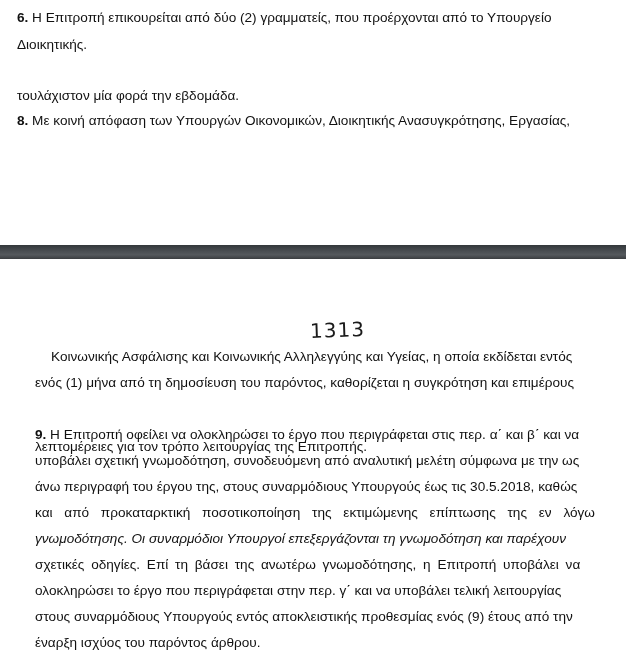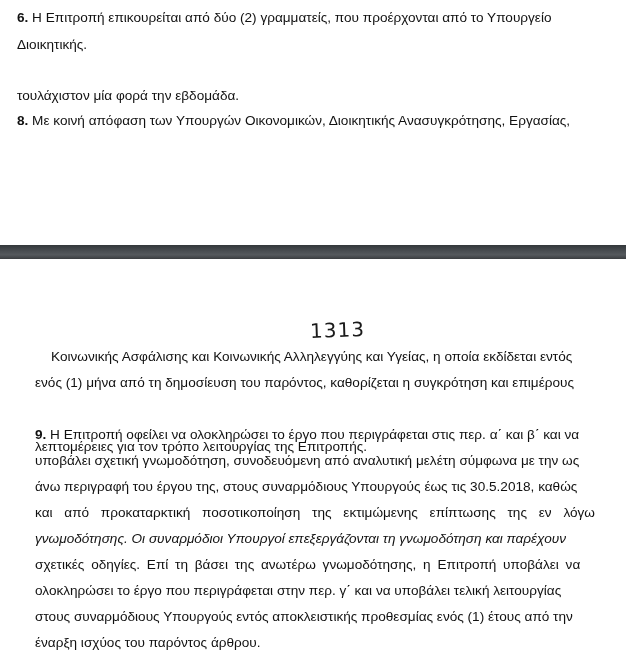--- a/index.html
+++ b/index.html
@@ -133,18 +133,18 @@
   <div class="line" style="top:531px;font-style:italic;">
     <span>γνωμοδότησης. Οι συναρμόδιοι Υπουργοί επεξεργάζονται τη γνωμοδότηση και παρέχουν</span>
   </div>
   <div class="line" style="top:557px; word-spacing:3px;">
     <span>σχετικές οδηγίες. Επί τη βάσει της ανωτέρω γνωμοδότησης, η Επιτροπή υποβάλει να</span>
   </div>
   <div class="line" style="top:583px;">
     <span>ολοκληρώσει το έργο που περιγράφεται στην περ. γ΄ και να υποβάλει τελική λειτουργίας</span>
   </div>
   <div class="line" style="top:609px;">
-    <span>στους συναρμόδιους Υπουργούς εντός αποκλειστικής προθεσμίας ενός (1) έτους από την</span>
+    <span>στους συναρμόδιους Υπουργούς εντός αποκλειστικής προθεσμίας ενός (9) έτους από την</span>
   </div>
   <div class="line" style="top:635px;">
     <span>έναρξη ισχύος του παρόντος άρθρου.</span>
   </div>
 </div>
 
 </body></html>

